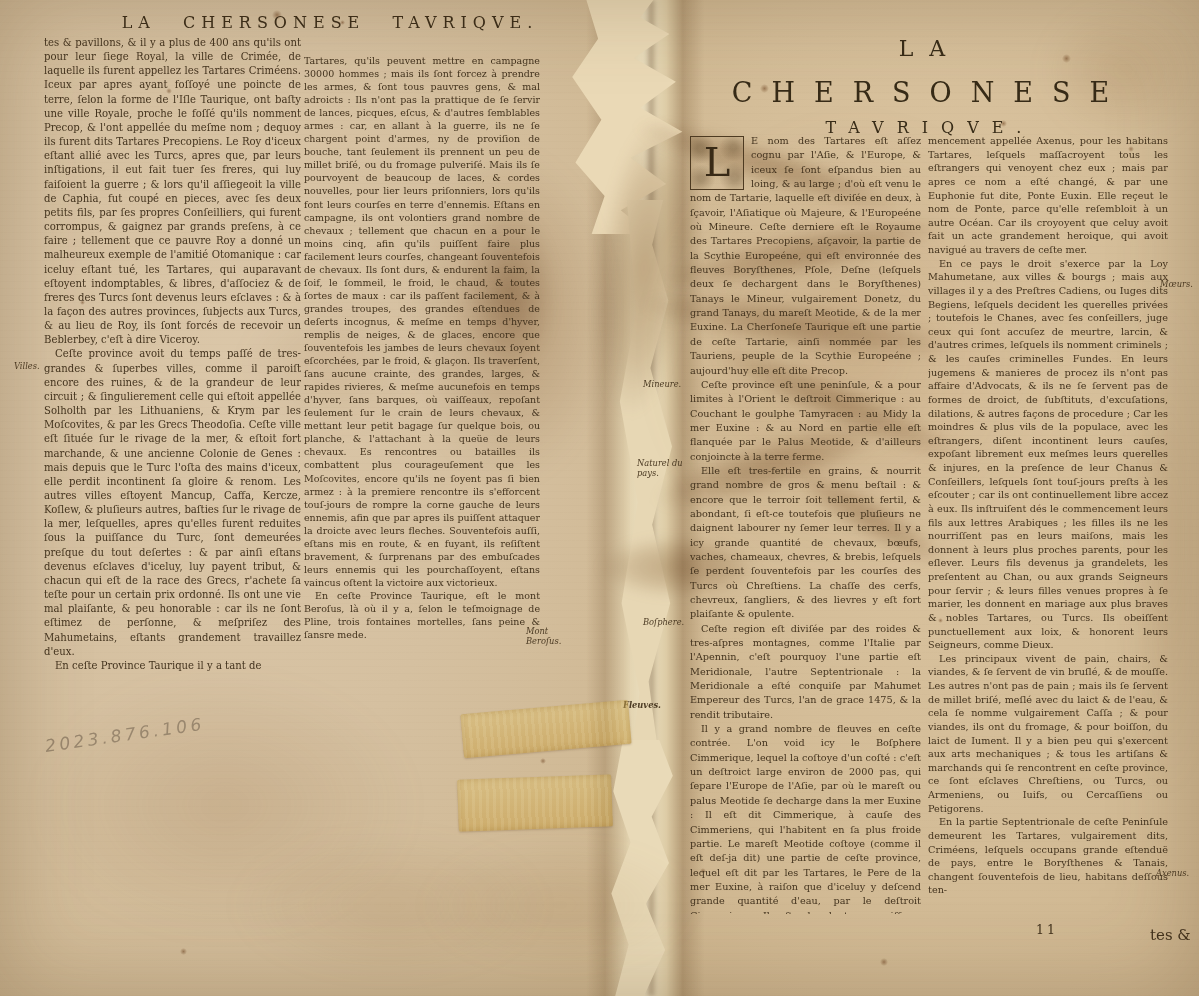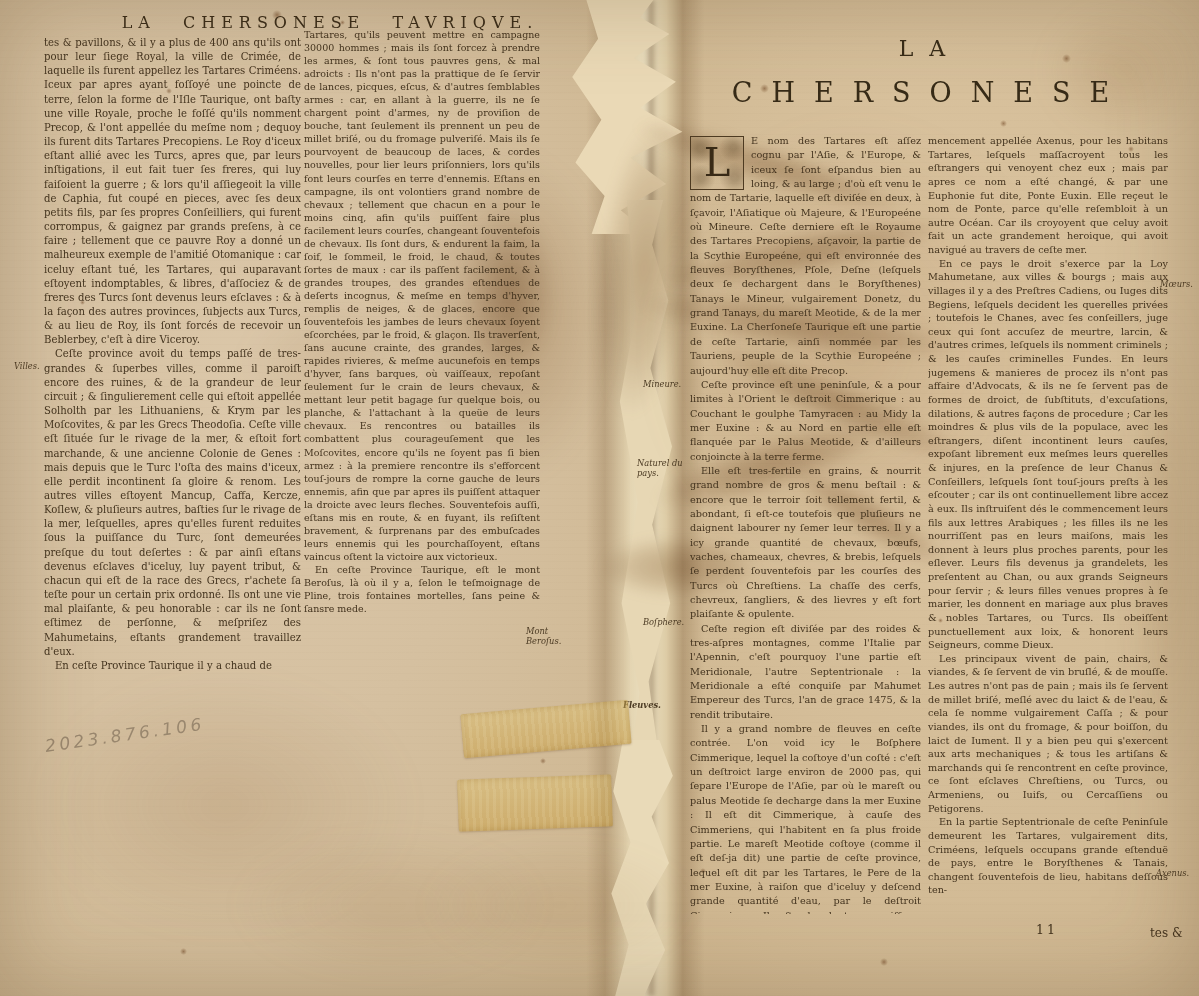--- a/index.html
+++ b/index.html
@@ -28,38 +28,38 @@
     filter:blur(.4px) drop-shadow(1px 1px 2px rgba(90,60,30,.35));}
   .tear-bottom{position:absolute;left:596px;top:740px;width:96px;height:256px;z-index:12;background:#e9dab8;
     clip-path:polygon(28% 0,66% 0,80% 14%,58% 30%,76% 48%,52% 64%,72% 82%,50% 100%,20% 100%,34% 80%,16% 60%,36% 40%,18% 20%);
     filter:drop-shadow(1px 1px 2px rgba(90,60,30,.35));}
   .running-title{position:absolute;left:100px;top:13px;width:460px;text-align:center;z-index:20;
     font-size:16px;letter-spacing:6px;word-spacing:16px;color:#3a2c18;}
   .col{position:absolute;z-index:20;text-align:justify;color:#43331e;overflow:hidden;}
   .col p{margin:0;padding:0;}
   .col p.ind{text-indent:11px;}
   .lcol1{left:44px;top:36px;width:257px;height:654px;font-size:10.1px;line-height:14.15px;}
-  .lcol2{left:304px;top:28px;width:236px;height:656px;font-size:9.5px;line-height:13.05px;}
+  .lcol2{left:304px;top:54px;width:236px;height:656px;font-size:9.5px;line-height:13.05px;}
   .rcol1{left:690px;top:134px;width:231px;height:780px;font-size:9.7px;line-height:14.35px;}
   .rcol2{left:928px;top:134px;width:240px;height:796px;font-size:9.7px;line-height:13.62px;}
   .right-title{position:absolute;left:700px;top:36px;width:460px;text-align:center;z-index:20;color:#372b17;}
   .rt1{font-size:22px;letter-spacing:16px;}
   .rt2{font-size:27px;letter-spacing:19px;margin-top:16px;}
   .rt3{font-size:16px;letter-spacing:13px;margin-top:10px;}
   .dropcap{float:left;width:52px;height:52px;margin:2px 7px 0 0;border:1.4px solid #4d3a21;
     text-align:center;font-size:40px;line-height:50px;color:#382a16;position:relative;
     background:
       radial-gradient(circle at 18% 22%,rgba(86,64,34,.35) 0 6%,transparent 26%),
       radial-gradient(circle at 82% 20%,rgba(86,64,34,.3) 0 5%,transparent 24%),
       radial-gradient(circle at 20% 80%,rgba(86,64,34,.32) 0 5%,transparent 24%),
       radial-gradient(circle at 84% 78%,rgba(86,64,34,.3) 0 6%,transparent 26%),
       radial-gradient(circle at 50% 50%,rgba(120,95,55,.12),transparent 60%);}
   .mn{position:absolute;z-index:21;font-style:italic;font-size:8.3px;line-height:9.6px;color:#4b3a23;}
   .pagenum{position:absolute;left:1036px;top:922px;z-index:21;font-size:12.5px;letter-spacing:3px;color:#42321d;}
-  .catchword{position:absolute;left:1150px;top:926px;z-index:21;font-size:12px;color:#42321d;}
+  .catchword{position:absolute;left:1150px;top:926px;z-index:21;font-size:15px;color:#42321d;}
   .pencil{position:absolute;left:44px;top:720px;width:230px;z-index:25;
     transform:rotate(-8deg);font-family:"DejaVu Sans","Liberation Sans",sans-serif;
     font-style:italic;font-size:17px;letter-spacing:3.5px;color:#94826a;opacity:.9;}
   
   .tape{position:absolute;z-index:30;border-radius:2px;
     background:linear-gradient(180deg,rgba(222,190,100,.42),rgba(202,162,76,.58));
     box-shadow:inset 0 0 6px rgba(150,110,40,.4),0 1px 2px rgba(90,60,30,.25);}
   .tape::after{content:"";position:absolute;inset:0;
     background:repeating-linear-gradient(90deg,rgba(255,250,220,.10) 0 3px,transparent 3px 7px);}
   .tape1{left:462px;top:707px;width:168px;height:44px;transform:rotate(-5deg);}
@@ -136,39 +136,40 @@
   <div class="dot" style="left:180px;top:948px;width:7px;height:7px"></div>
   <div class="dot" style="left:1118px;top:740px;width:6px;height:6px"></div>
   <div class="dot" style="left:880px;top:958px;width:8px;height:8px"></div>
   <div class="dot" style="left:340px;top:20px;width:5px;height:5px"></div>
 
   <div class="running-title">LA CHERSONESE TAVRIQVE.</div>
 
   <div class="col lcol1">
     <p>tes &amp; pavillons, &amp; il y a plus de 400 ans qu'ils ont pour leur ſiege Royal, la ville de Crimée, de laquelle ils furent appellez les Tartares Criméens. Iceux par apres ayant foſſoyé une poincte de terre, ſelon la forme de l'Iſle Taurique, ont baſty une ville Royale, proche le foſſé qu'ils nomment Precop, &amp; l'ont appellée du meſme nom ; dequoy ils furent dits Tartares Precopiens. Le Roy d'iceux eſtant allié avec les Turcs, apres que, par leurs inſtigations, il eut fait tuer ſes freres, qui luy faiſoient la guerre ; &amp; lors qu'il aſſiegeoit la ville de Caphia, fut coupé en pieces, avec ſes deux petits fils, par ſes propres Conſeilliers, qui furent corrompus, &amp; gaignez par grands preſens, à ce faire ; tellement que ce pauvre Roy a donné un malheureux exemple de l'amitié Otomanique : car iceluy eſtant tué, les Tartares, qui auparavant eſtoyent indomptables, &amp; libres, d'aſſociez &amp; de freres des Turcs ſont devenus leurs eſclaves : &amp; à la façon des autres provinces, ſubjects aux Turcs, &amp; au lieu de Roy, ils ſont forcés de recevoir un Beblerbey, c'eſt à dire Viceroy.</p>
     <p class="ind">Ceſte province avoit du temps paſſé de tres-grandes &amp; ſuperbes villes, comme il paroiſt encore des ruines, &amp; de la grandeur de leur circuit ; &amp; ſingulierement celle qui eſtoit appellée Solholth par les Lithuaniens, &amp; Krym par les Moſcovites, &amp; par les Grecs Theodoſia. Ceſte ville eſt ſituée ſur le rivage de la mer, &amp; eſtoit fort marchande, &amp; une ancienne Colonie de Genes : mais depuis que le Turc l'oſta des mains d'iceux, elle perdit incontinent ſa gloire &amp; renom. Les autres villes eſtoyent Mancup, Caffa, Kercze, Koſlew, &amp; pluſieurs autres, baſties ſur le rivage de la mer, leſquelles, apres qu'elles furent reduites ſous la puiſſance du Turc, ſont demeurées preſque du tout deſertes : &amp; par ainſi eſtans devenus eſclaves d'iceluy, luy payent tribut, &amp; chacun qui eſt de la race des Grecs, r'achete ſa teſte pour un certain prix ordonné. Ils ont une vie mal plaiſante, &amp; peu honorable : car ils ne ſont eſtimez de perſonne, &amp; meſpriſez des Mahumetains, eſtants grandement travaillez d'eux.</p>
-    <p class="ind">En ceſte Province Taurique il y a chaud de</p>
+    <p class="ind">En ceſte Province Taurique il y a tant de</p>
   </div>
 
   <div class="col lcol2">
     <p>Tartares, qu'ils peuvent mettre en campagne 30000 hommes ; mais ils ſont forcez à prendre les armes, &amp; ſont tous pauvres gens, &amp; mal adroicts : Ils n'ont pas la prattique de ſe ſervir de lances, picques, eſcus, &amp; d'autres ſemblables armes : car, en allant à la guerre, ils ne ſe chargent point d'armes, ny de proviſion de bouche, tant ſeulement ils prennent un peu de millet briſé, ou du fromage pulveriſé. Mais ils ſe pourvoyent de beaucoup de laces, &amp; cordes nouvelles, pour lier leurs priſonniers, lors qu'ils font leurs courſes en terre d'ennemis. Eſtans en campagne, ils ont volontiers grand nombre de chevaux ; tellement que chacun en a pour le moins cinq, afin qu'ils puiſſent faire plus facilement leurs courſes, changeant ſouventefois de chevaux. Ils ſont durs, &amp; endurent la faim, la ſoif, le ſommeil, le froid, le chaud, &amp; toutes ſortes de maux : car ils paſſent facilement, &amp; à grandes troupes, des grandes eſtendues de deſerts incognus, &amp; meſme en temps d'hyver, remplis de neiges, &amp; de glaces, encore que ſouventefois les jambes de leurs chevaux ſoyent eſcorchées, par le froid, &amp; glaçon. Ils traverſent, ſans aucune crainte, des grandes, larges, &amp; rapides rivieres, &amp; meſme aucunefois en temps d'hyver, ſans barques, où vaiſſeaux, repoſant ſeulement ſur le crain de leurs chevaux, &amp; mettant leur petit bagage ſur quelque bois, ou planche, &amp; l'attachant à la queüe de leurs chevaux. Es rencontres ou batailles ils combattent plus courageuſement que les Moſcovites, encore qu'ils ne ſoyent pas ſi bien armez : à la premiere rencontre ils s'efforcent touſ-jours de rompre la corne gauche de leurs ennemis, afin que par apres ils puiſſent attaquer la droicte avec leurs fleches. Souventefois auſſi, eſtans mis en route, &amp; en fuyant, ils reſiſtent bravement, &amp; ſurprenans par des embuſcades leurs ennemis qui les pourchaſſoyent, eſtans vaincus oſtent la victoire aux victorieux.</p>
     <p class="ind">En ceſte Province Taurique, eſt le mont Beroſus, là où il y a, ſelon le teſmoignage de Pline, trois fontaines mortelles, ſans peine &amp; ſansre mede.</p>
   </div>
 
   <span class="mn" style="left:14px;top:362px;width:34px;">Villes.</span>
   <span class="mn" style="left:526px;top:627px;width:40px;">Mont Beroſus.</span>
 
   <div class="pencil">2023.876.106</div>
 
   <div class="tape tape1"></div>
   <div class="tape tape2"></div>
 
   <div class="right-title">
     <div class="rt1">LA</div>
     <div class="rt2">CHERSONESE</div>
+    <div class="rt3">TAVRIQVE.</div>
   </div>
 
   <div class="col rcol1">
     <p>
       <span class="dropcap">L</span><span>E nom des Tartares eſt aſſez cognu par l'Aſie, &amp; l'Europe, &amp; iceux ſe ſont eſpandus bien au loing, &amp; au large ; d'où eſt venu le nom de Tartarie, laquelle eſt diviſée en deux, à ſçavoir, l'Aſiatique où Majeure, &amp; l'Europeéne où Mineure. Ceſte derniere eſt le Royaume des Tartares Precopiens, aſçavoir, la partie de la Scythie Europeéne, qui eſt environnée des fleuves Boryſthenes, Pſole, Deſne (leſquels deux ſe dechargent dans le Boryſthenes) Tanays le Mineur, vulgairement Donetz, du grand Tanays, du mareſt Meotide, &amp; de la mer Euxine. La Cherſoneſe Taurique eſt une partie de ceſte Tartarie, ainſi nommée par les Tauriens, peuple de la Scythie Europeéne ; aujourd'huy elle eſt dite Precop.</span>
     </p>
     <p class="ind">Ceſte province eſt une peninſule, &amp; a pour limites à l'Orient le deſtroit Cimmerique : au Couchant le goulphe Tamyracen : au Midy la mer Euxine : &amp; au Nord en partie elle eſt flanquée par le Palus Meotide, &amp; d'ailleurs conjoincte à la terre ferme.</p>
     <p class="ind">Elle eſt tres-fertile en grains, &amp; nourrit grand nombre de gros &amp; menu beſtail : &amp; encore que le terroir ſoit tellement fertil, &amp; abondant, ſi eſt-ce toutefois que pluſieurs ne daignent labourer ny ſemer leur terres. Il y a icy grande quantité de chevaux, bœufs, vaches, chameaux, chevres, &amp; brebis, leſquels ſe perdent ſouventefois par les courſes des Turcs où Chreſtiens. La chaſſe des cerfs, chevreux, ſangliers, &amp; des lievres y eſt fort plaiſante &amp; opulente.</p>
     <p class="ind">Ceſte region eſt diviſée par des roides &amp; tres-aſpres montagnes, comme l'Italie par l'Apennin, c'eſt pourquoy l'une partie eſt Meridionale, l'autre Septentrionale : la Meridionale a eſté conquiſe par Mahumet Empereur des Turcs, l'an de grace 1475, &amp; la rendit tributaire.</p>
     <p class="ind">Il y a grand nombre de fleuves en ceſte contrée. L'on void icy le Boſphere Cimmerique, lequel la coſtoye d'un coſté : c'eſt un deſtroict large environ de 2000 pas, qui ſepare l'Europe de l'Aſie, par où le mareſt ou palus Meotide ſe decharge dans la mer Euxine : Il eſt dit Cimmerique, à cauſe des Cimmeriens, qui l'habitent en ſa plus froide partie. Le mareſt Meotide coſtoye (comme il eſt deſ-ja dit) une partie de ceſte province, lequel eſt dit par les Tartares, le Pere de la mer Euxine, à raiſon que d'iceluy y deſcend grande quantité d'eau, par le deſtroit Cimmerique. Il eſt abondant en poiſſons, comme la mer Euxine, de laquelle ceſte province eſt preſque environnée. Ceſte mer fut au com-</p>

